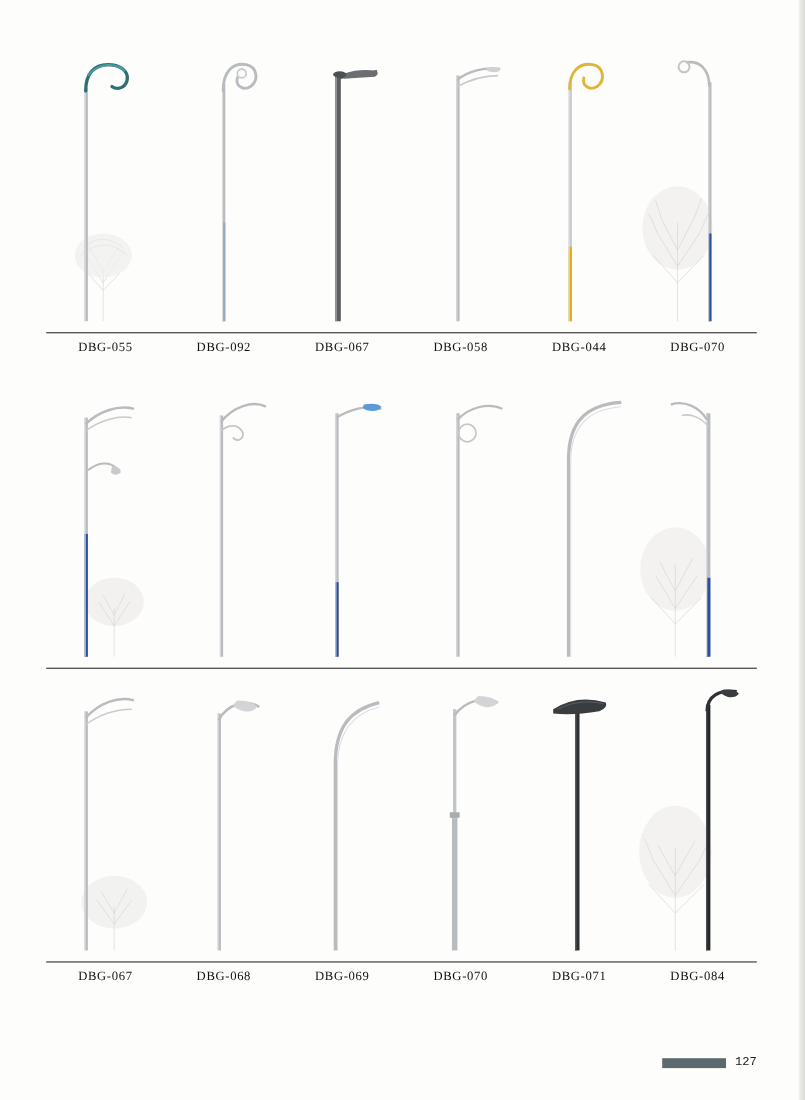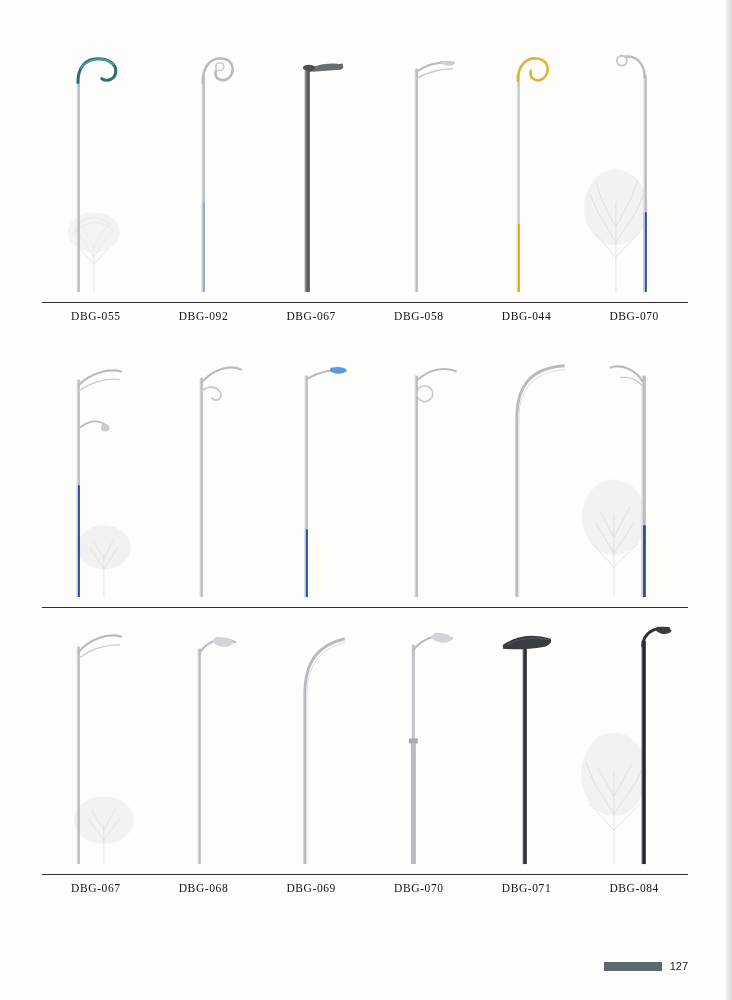--- a/index.html
+++ b/index.html
@@ -93,21 +93,21 @@
     gap: 8px;
   }
   .footer-bar {
     width: 58px;
     height: 9px;
     background: #5c6a70;
   }
   .page-num {
     font-size: 11px;
     color: #1a1a1a;
-    font-family: Liberation Sans, sans-serif;
+    font-family: Liberation Mono, monospace;
   }
 </style>
 </head>
 <body>
 
 <div class="page">
   <div class="page-edge"></div>
 
   <div class="catalog">
 

